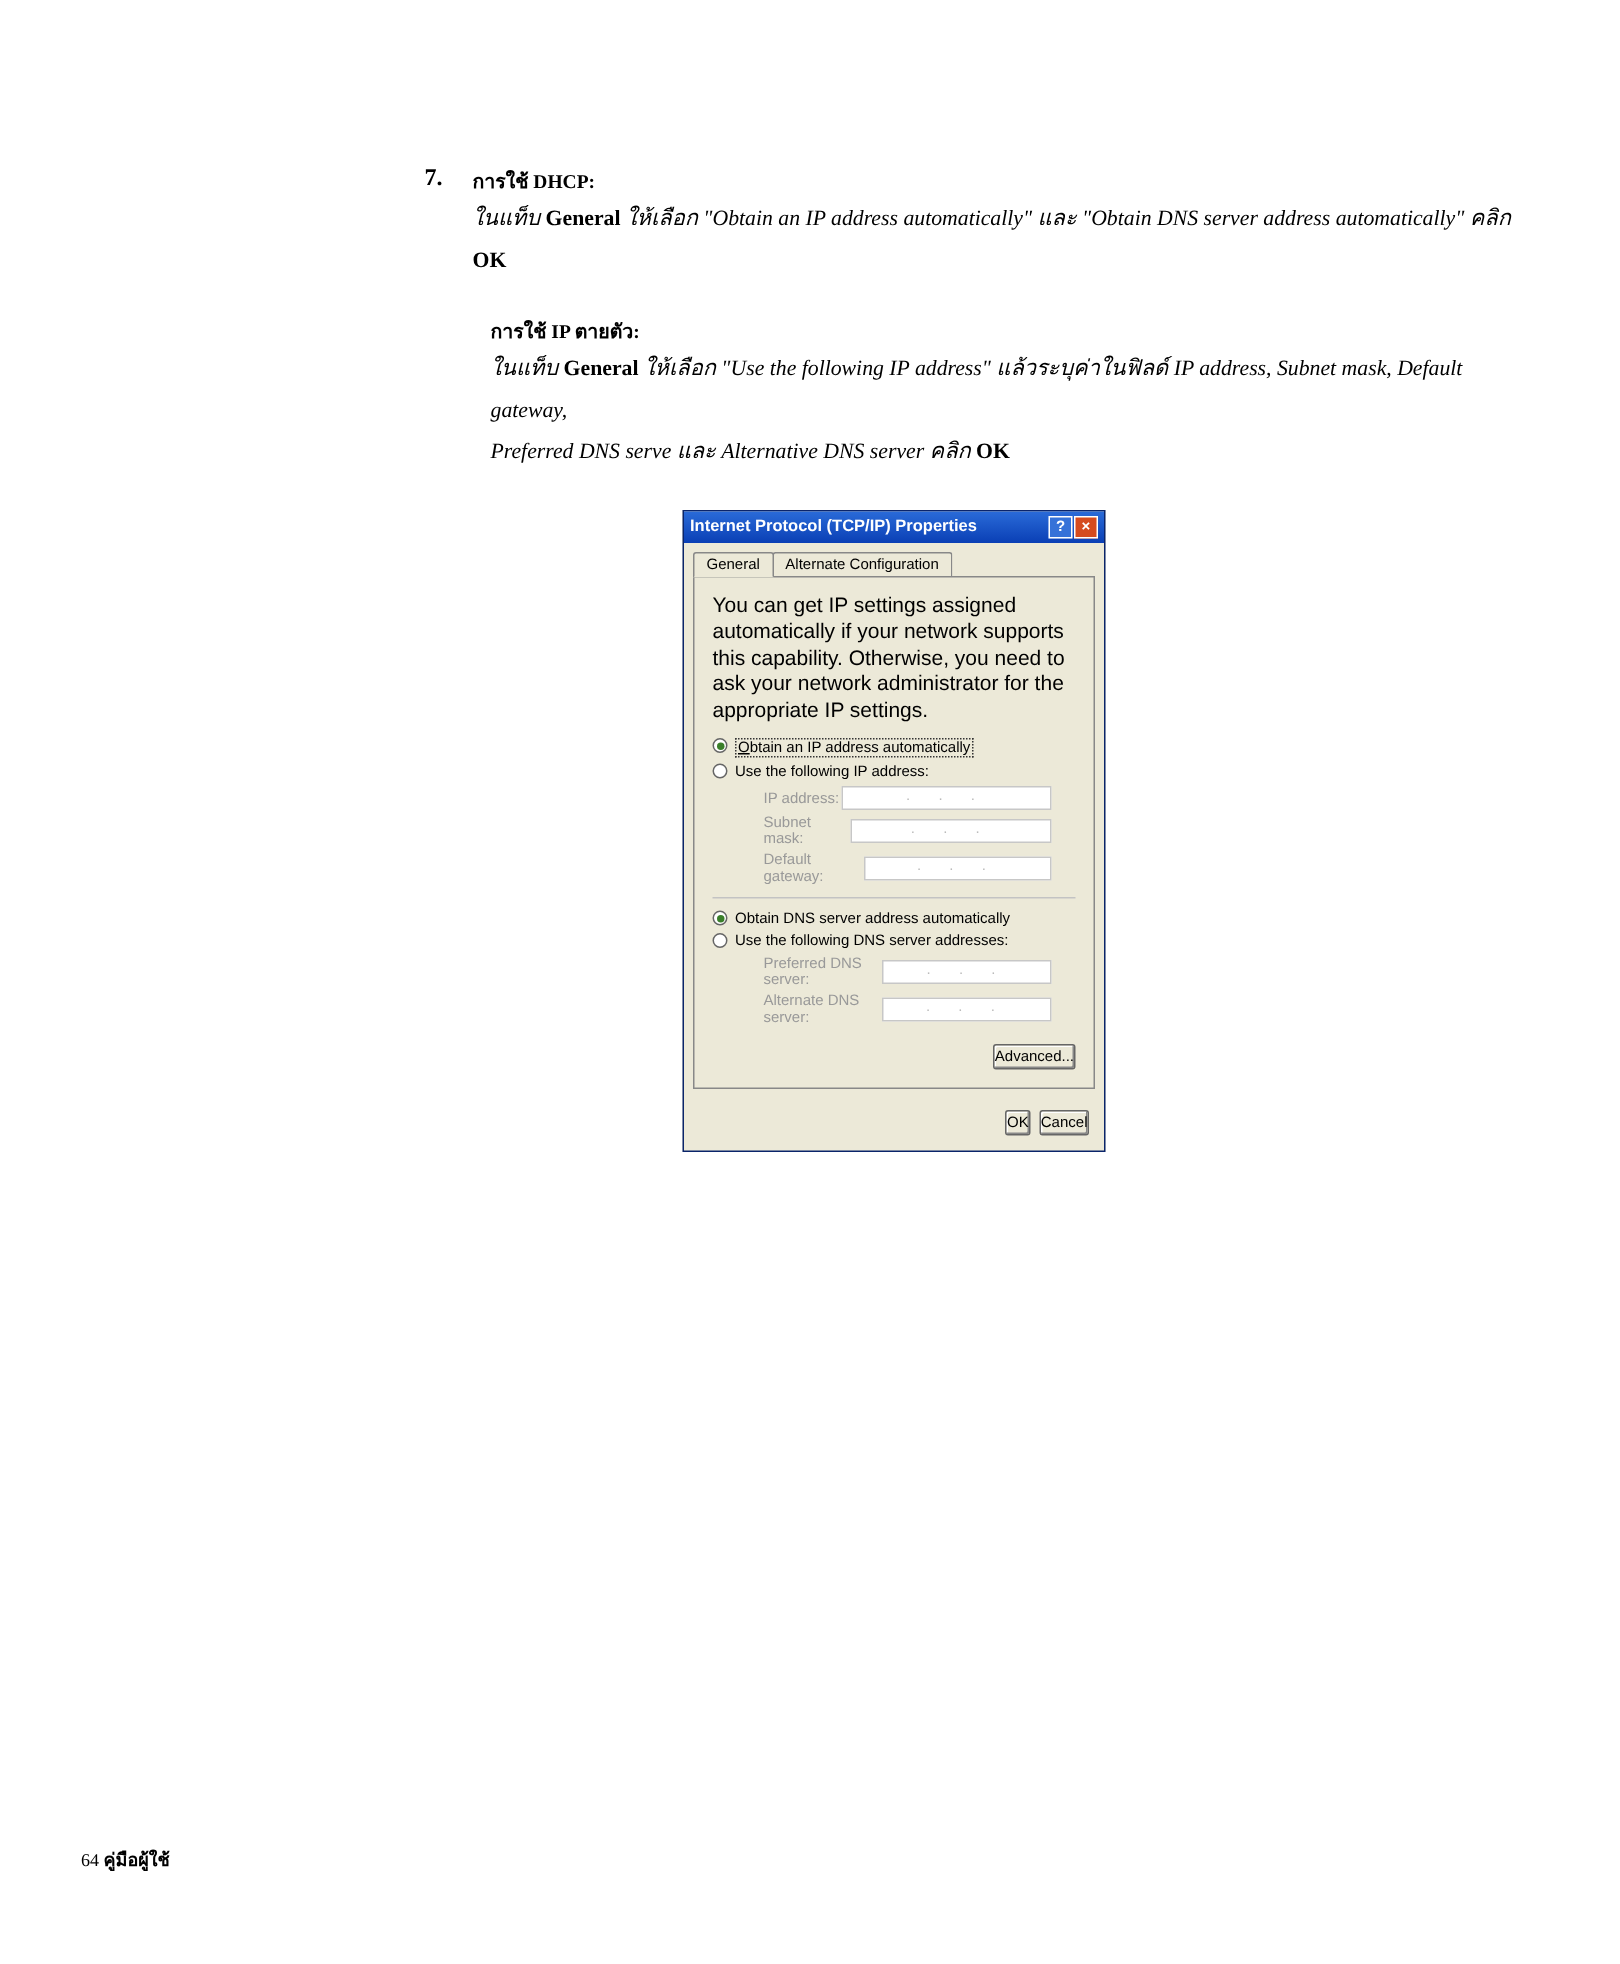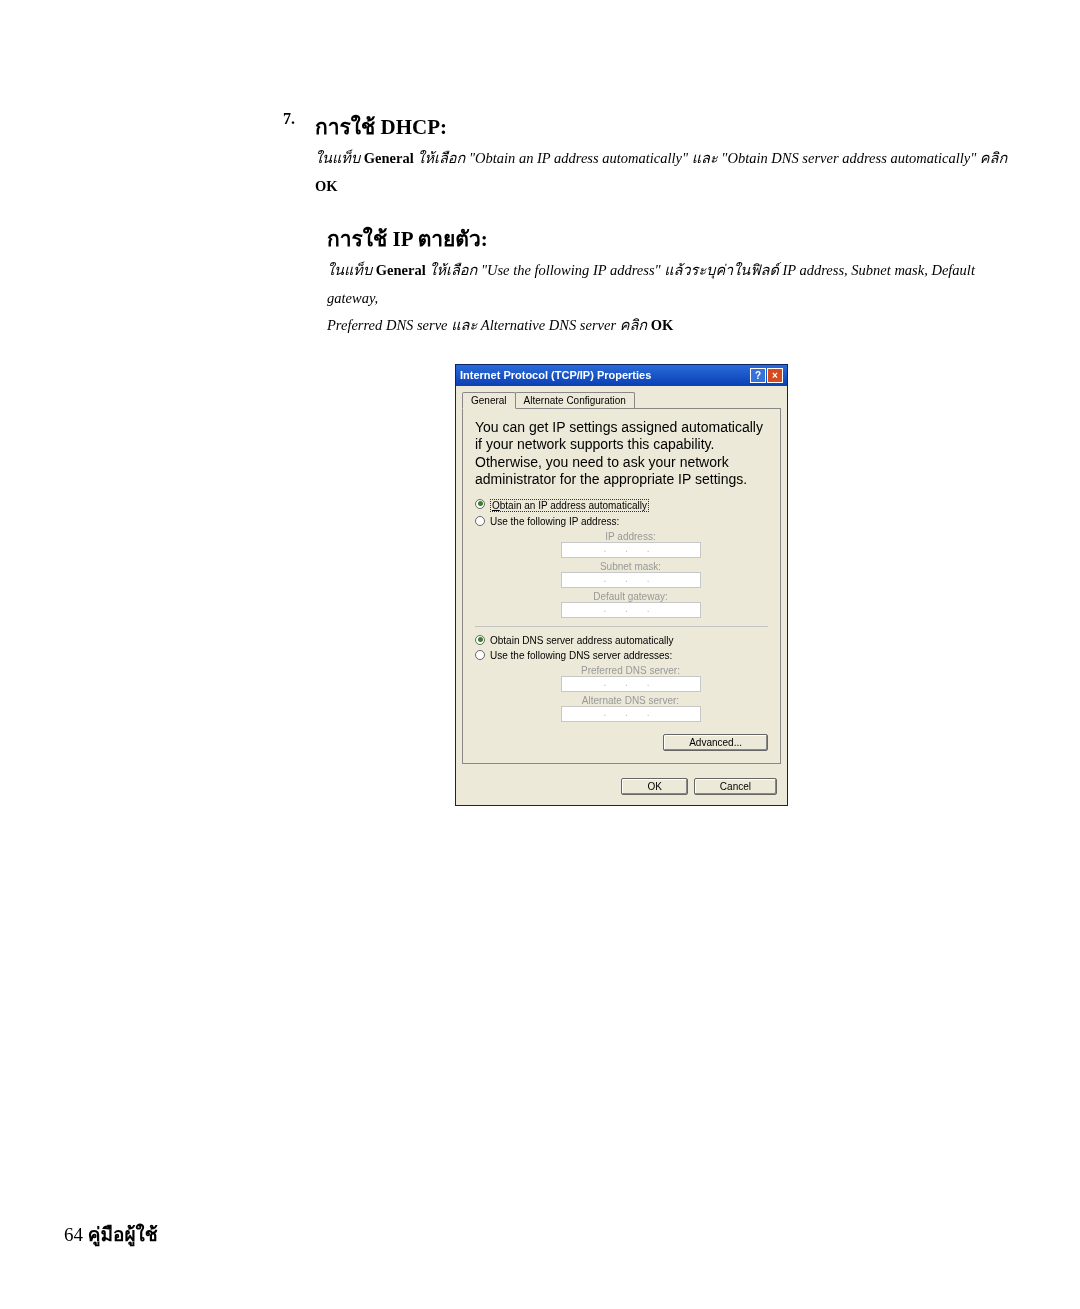--- a/index.html
+++ b/index.html
@@ -13,29 +13,29 @@
   }
   .content {
     position: absolute;
     top: 110px;
     left: 275px;
     right: 60px;
   }
   .step-row { display: flex; gap: 20px; margin-bottom: 8px; }
   .step-num { font-weight: bold; font-size: 16px; width: 20px; text-align: right; }
   .step-body { flex: 1; }
-  .heading { font-weight: bold; font-size: 21px; }
+  .heading { font-weight: bold; font-size: 13px; }
   .para { font-size: 14.5px; font-style: italic; line-height: 1.9; margin-top: 2px; }
   .bold-inline { font-weight: bold; font-style: normal; }
   .section { margin-top: 22px; margin-left: 52px; }
 
   
   .dialog-wrap { margin: 24px 0 0 180px; }
   .dialog {
-    width: 333px;
+    width: 282px;
     border: 1px solid #0a246a;
     background: #ece9d8;
     font-family: Tahoma, sans-serif;
     font-size: 10px;
     color: #000;
   }
   .titlebar {
     background: linear-gradient(#2a6bd8, #0a3fb5);
     color: #fff;
     font-weight: bold;
@@ -79,43 +79,43 @@
   .desc { font-size: 14px; margin-bottom: 10px; line-height: 1.25; }
   .radio-row { display: flex; align-items: flex-start; gap: 5px; font-size: 10px; margin: 4px 0; }
   .radio {
     width: 10px; height: 10px; border: 1px solid #666; border-radius: 50%;
     background: #fff; display: inline-flex; align-items: center; justify-content: center;
     flex-shrink: 0;
   }
   .radio.on::after { content: ""; width: 5px; height: 5px; background: #3a7f2a; border-radius: 50%; }
   .selected-box { border: 1px dotted #333; padding: 0 1px; }
   .field-rows { margin: 4px 0 4px 18px; }
-  .field-row { display: flex; align-items: center; justify-content: space-between; margin: 3px 0; font-size: 10px; color: #999; flex-direction: column; }
+  .field-row { display: flex; align-items: center; justify-content: space-between; margin: 3px 16px; font-size: 10px; color: #999; }
   .ip-input {
     width: 140px; height: 16px; background: #fff; border: 1px solid #c7c7c7;
     color: #bbb; font-size: 10px; letter-spacing: 8px; text-align: center;
   }
   .group-sep { border: none; border-top: 1px solid #c3c3c3; margin: 8px 0; }
   .btnrow { display: flex; justify-content: flex-end; padding: 8px 10px 10px 10px; gap: 6px; }
   .btn {
-    padding: 2px 25px;
+    padding: 2px 0;
     border: 1px solid #666;
     background: #ece9d8;
     font-size: 10px;
     font-family: Tahoma, sans-serif;
     border-radius: 2px;
     box-shadow: inset -1px -1px 0 #888, inset 1px 1px 0 #fff;
   }
   .adv-row { display:flex; justify-content:flex-end; margin-top:12px; }
 
   .footer {
     position: absolute;
     bottom: 60px;
-    left: 64px;
-    font-size: 19px;
+    left: 54px;
+    font-size: 12px;
   }
   .footer .pg { font-weight: normal; }
   .footer .lbl { font-weight: bold; }
 </style>
 </head>
 <body>
 
 <div class="content">
   <div class="step-row">
     <div class="step-num">7.</div>

